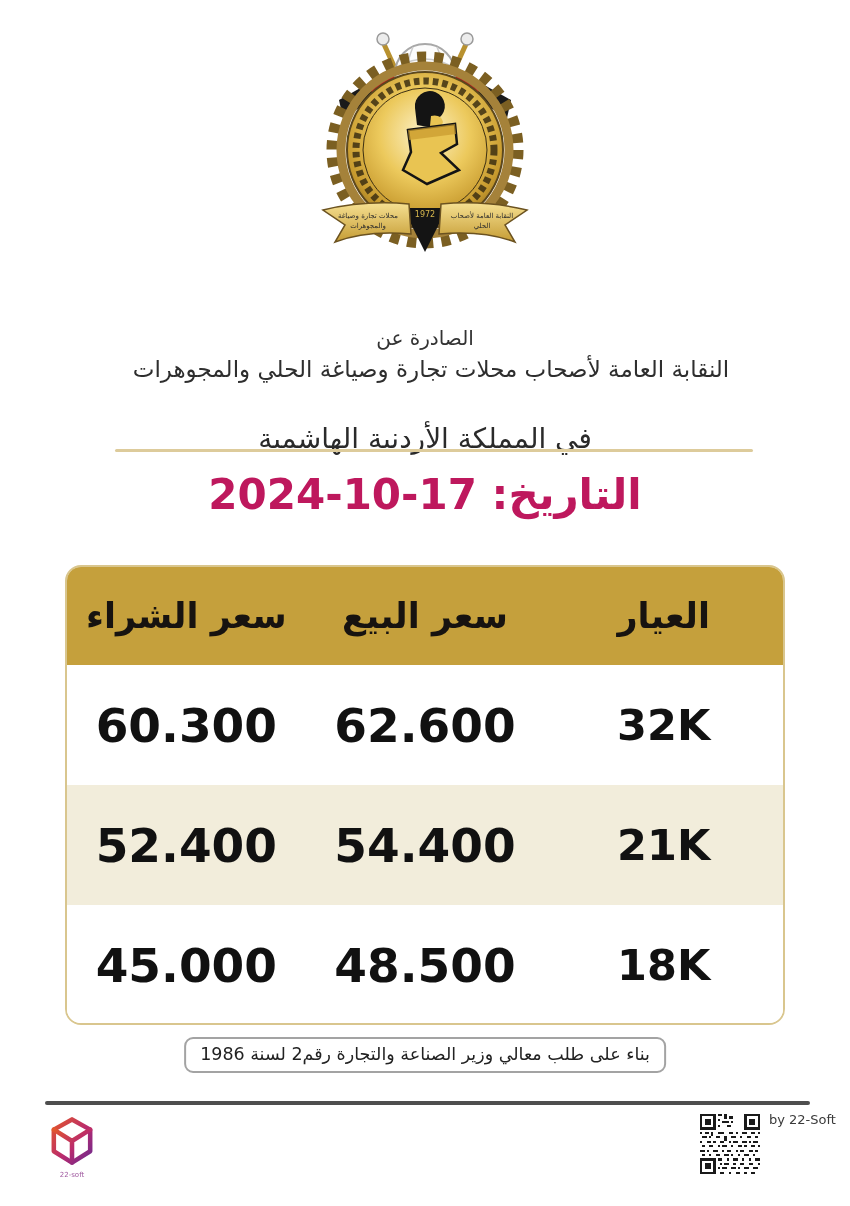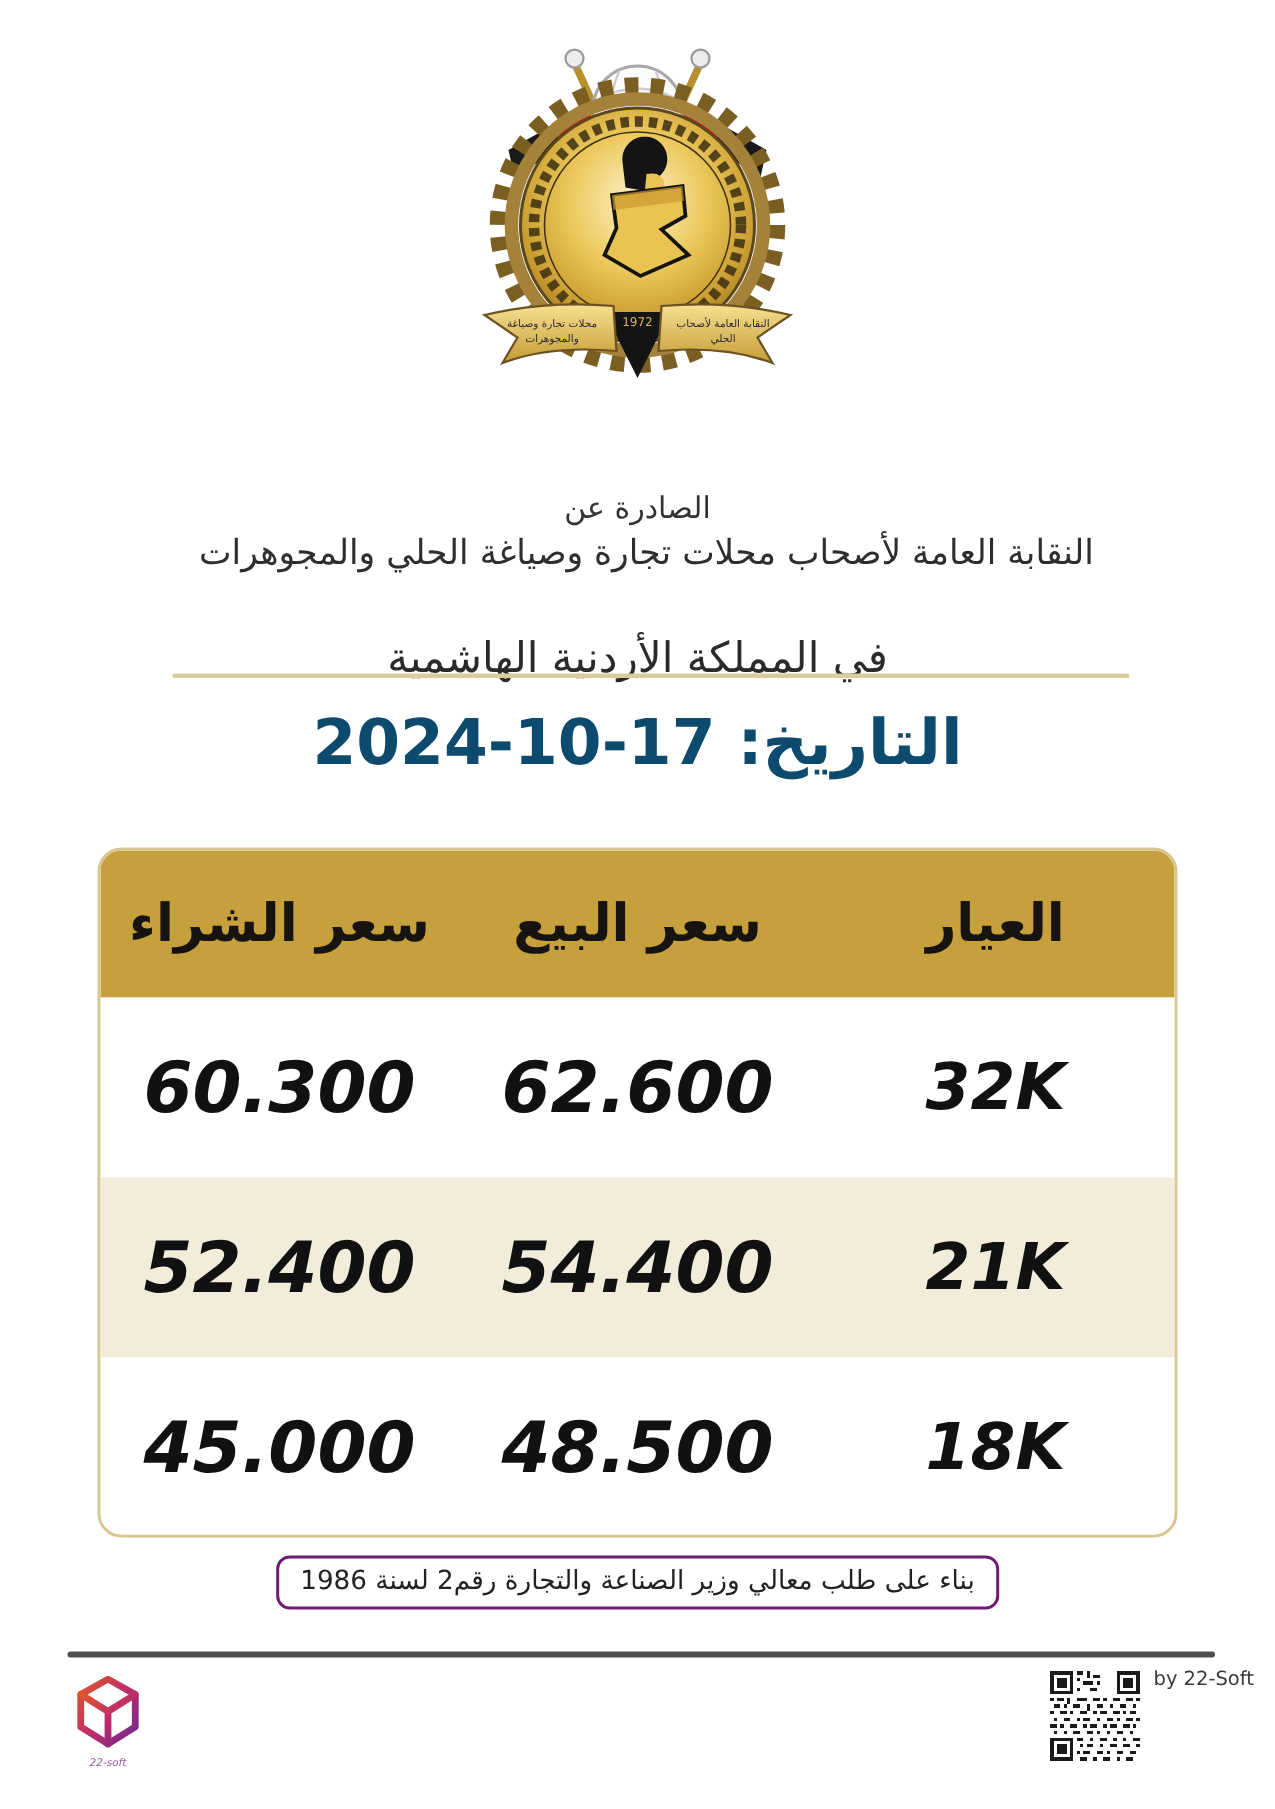--- a/index.html
+++ b/index.html
@@ -44,21 +44,21 @@
   }
   .gold-divider {
     position: absolute; top: 449px; left: 115px;
     width: 638px; height: 3px;
     background: #ddcb9b;
     border-radius: 2px;
   }
   .date-line {
     position: absolute; top: 470px; left: 0; right: 0;
     text-align: center; direction: rtl;
-    font-size: 42px; font-weight: bold; color: #0c4a6e;
+    font-size: 42px; font-weight: bold; color: #be185d;
   }
   
   .price-table {
     position: absolute; top: 565px; left: 65px;
     width: 720px; height: 460px;
     direction: rtl;
     border: 2px solid #d9c68e;
     border-radius: 16px;
     overflow: hidden;
     box-sizing: border-box;
@@ -73,30 +73,30 @@
     font-size: 35px; font-weight: bold; color: #171310;
   }
   .trow {
     display: flex; height: 120px;
     align-items: center;
   }
   .trow.even { background: #ffffff; }
   .trow.odd  { background: #f2eddb; }
   .trow .cell {
     flex: 1; text-align: center;
-    font-weight: bold; color: #111111; font-style: italic;
+    font-weight: bold; color: #111111;
   }
   .trow .cell.karat  { font-size: 43px; }
   .trow .cell.number { font-size: 47px; }
   
   .note-box {
     position: absolute; top: 1037px; left: 50%;
     transform: translateX(-50%);
     direction: rtl;
-    border: 2px solid #701a75;
+    border: 2px solid #a3a3a3;
     border-radius: 9px;
     padding: 5px 14px 7px 14px;
     font-size: 17.5px; color: #222222;
     white-space: nowrap;
     background: #ffffff;
     text-align: center;
   }
   .bottom-rule {
     position: absolute; top: 1101px; left: 45px;
     width: 765px; height: 4px;
@@ -104,21 +104,20 @@
     border-radius: 2px;
   }
   .maker-logo {
     position: absolute; top: 1116px; left: 44px;
     width: 56px; text-align: center;
   }
   .maker-logo .caption {
     display: block;
     font-size: 7px; color: #a05aa0;
     margin-top: 1px;
-    font-style: italic;
   }
   .qr-block {
     position: absolute; top: 1112px; left: 698px;
     display: flex; align-items: flex-start;
   }
   .qr-block svg { width: 64px; height: 64px; }
   .qr-credit {
     font-size: 13px; color: #3a3a3a;
     margin-left: 7px; white-space: nowrap;
   }

